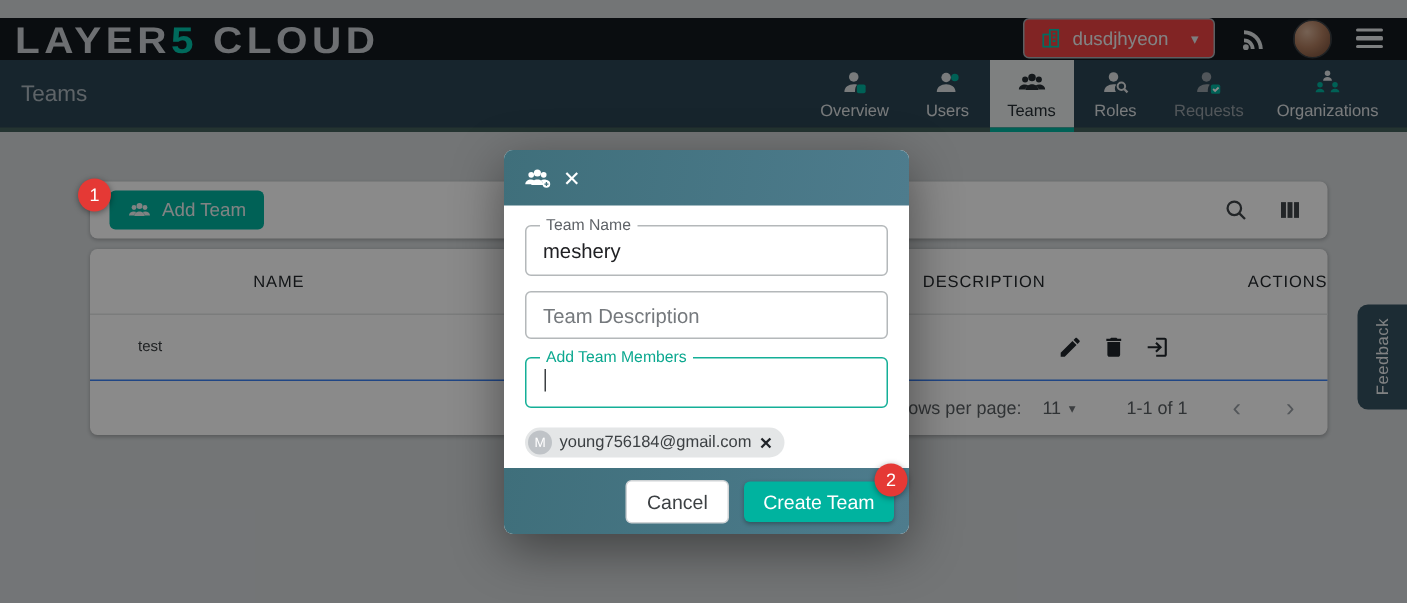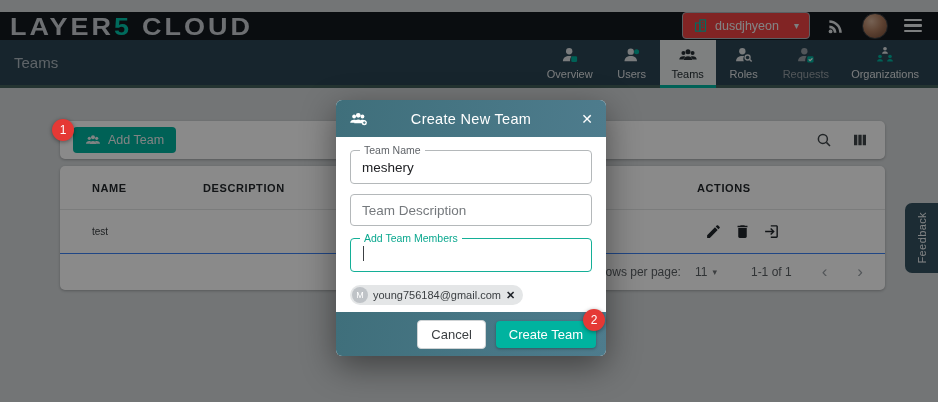--- a/index.html
+++ b/index.html
@@ -63,22 +63,22 @@
   }
   .add-team-btn svg { width:16px; height:16px; }
   .toolbar-icons { margin-left:auto; display:flex; align-items:center; gap:18px; color:#3f4549; }
   .toolbar-icons svg { width:18px; height:18px; cursor:pointer; }
 
   .table-card {
     position:absolute; left:60px; top:166px; width:825px; height:124px;
     background:#ffffff; border-radius:5px; box-shadow:0 1px 3px rgba(0,0,0,.25); z-index:1;
   }
   .thead, .trow { display:flex; align-items:center; height:44px; }
-  .thead { border-bottom:1px solid #e3e5e6; font-size:11px; font-weight:bold;
-    letter-spacing:.6px; color:#23282c; }
+  .thead { border-bottom:1px solid #e3e5e6; font-size:11px; font-weight:normal;
+    letter-spacing:.6px; color:#23282c;text-align:right; }
   .trow { border-bottom:1px solid #3b82f6; font-size:10px; color:#3c4043; }
   .col-name { width:143px; padding-left:32px; }
   .col-desc { width:494px; }
   .col-actions { flex:1; }
   .row-actions { display:flex; align-items:center; gap:12px; padding-left:8px; color:#20262b; }
   .row-actions svg { width:17px; height:17px; cursor:pointer; }
   .pagination {
     height:35px; display:flex; align-items:center; justify-content:flex-end;
     padding-right:22px; font-size:12px; color:#5a5f63;
   }
@@ -320,21 +320,20 @@
   <div class="modal">
     <div class="modal-header">
       <svg viewBox="0 0 24 24" fill="#fff">
         <circle cx="6.5" cy="9.5" r="2.4"></circle>
           <circle cx="17" cy="9.5" r="2.4"></circle>
           <circle cx="11.7" cy="8" r="3"></circle>
         <path d="M1.5 17.5c0-2.6 2.3-4 4.8-4 .9 0 1.8.2 2.6.6-1.5 1-2.1 2.2-2.1 3.4zM22 17.5c0-2.6-2.3-4-4.8-4-.9 0-1.7.2-2.5.6 1.5 1 2.1 2.2 2.1 3.4zM6.6 18c0-2.9 2.5-4.6 5.1-4.6s5.1 1.7 5.1 4.6z"></path>
         <circle cx="19.3" cy="17.3" r="3.2"></circle>
           <path d="M19.3 15.6v3.4M17.6 17.3h3.4" stroke="#45737f" stroke-width="1.1"></path>
       </svg>
-      <div class="mh-title">Create New Team</div>
       <div class="mh-close">✕</div>
     </div>
     <div class="modal-body">
       <div class="field f-name">
         <span class="flabel">Team Name</span>
         <input type="text" value="meshery" style="">
       </div>
       <div class="field f-desc">
         <input type="text" placeholder="Team Description" style="">
       </div>

